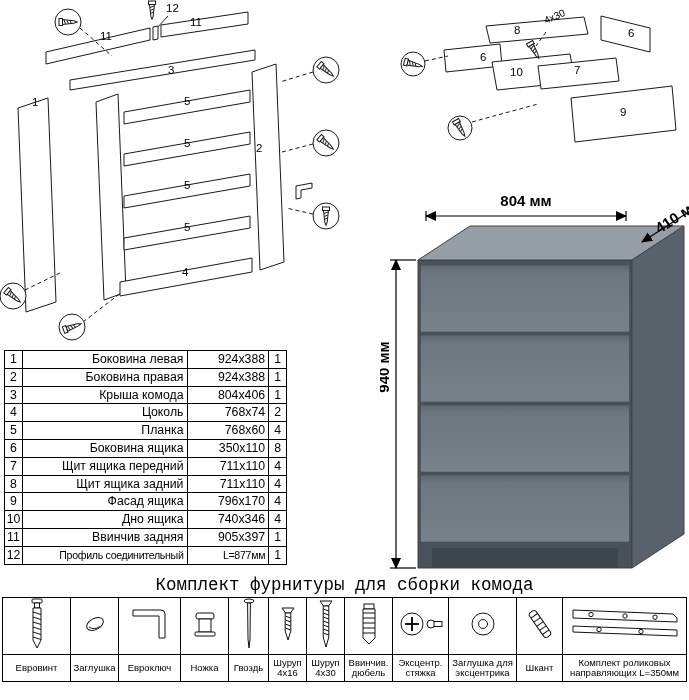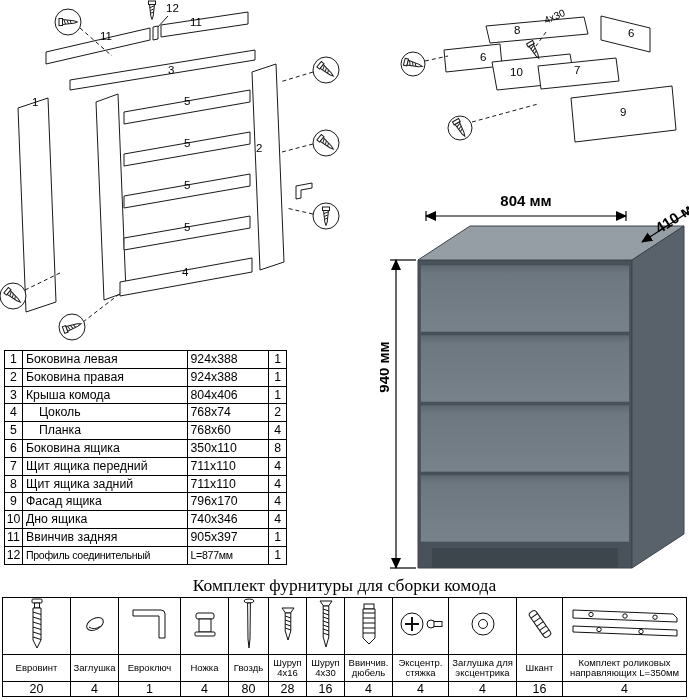--- a/index.html
+++ b/index.html
@@ -12,29 +12,29 @@
   .frame-diag { left:0; top:0; width:345px; height:350px; }
   .drawer-diag { left:388px; top:4px; width:300px; height:192px; }
   .dresser { left:340px; top:192px; width:349px; height:392px;margin-left:40px; }
 
   .parts-table {
     position:absolute; left:4px; top:350px; width:283px;
     border-collapse:collapse; font-size:12.3px;
   }
   .parts-table td { border:1px solid #000; height:17.8px; line-height:1.05; padding:0 3px; white-space:nowrap; overflow:hidden; }
   .parts-table td.num { width:18px; text-align:center; padding:0; }
-  .parts-table td.name { width:165px; text-align:left; }
+  .parts-table td.name { width:165px; text-align:right; }
   .parts-table td.name.indent { padding-left:16px; }
-  .parts-table td.size { width:82px; text-align:left; }
+  .parts-table td.size { width:82px; text-align:right; }
   .parts-table td.qty { width:18px; text-align:center; padding:0; }
   .parts-table tr:last-child td.name, .parts-table tr:last-child td.size { font-size:10.6px; letter-spacing:-0.3px; }
 
   .hw-title {
     position:absolute; left:0; top:575px; width:689px; text-align:center;
-    font-family:Liberation Serif, serif; font-size:17.5px;
+    font-family:Liberation Mono, monospace; font-size:17.5px;
   }
   .hw-table {
     position:absolute; left:2px; top:597px; width:685px;
     border-collapse:collapse; table-layout:fixed;
   }
   .hw-table td { border:1px solid #000; text-align:center; vertical-align:middle; padding:0; }
   .hw-table tr.icon-row td { height:55px; }
   .hw-table tr.name-row td { height:27px; font-size:9.5px; line-height:1.1; padding:1px 2px;text-align:center; }
   .hw-table tr.qty-row td { height:15px; font-size:12.5px; }
 
@@ -388,28 +388,14 @@
         <td>Ножка</td>
         <td>Гвоздь</td>
         <td>Шуруп 4x16</td>
         <td>Шуруп 4x30</td>
         <td>Ввинчив. дюбель</td>
         <td>Эксцентр. стяжка</td>
         <td>Заглушка для эксцентрика</td>
         <td>Шкант</td>
         <td>Комплект роликовых направляющих L=350мм</td>
       </tr>
-    <tr class="qty-row" id="hw-qtys">
-        <td>20</td>
-        <td>4</td>
-        <td>1</td>
-        <td>4</td>
-        <td>80</td>
-        <td>28</td>
-        <td>16</td>
-        <td>4</td>
-        <td>4</td>
-        <td>4</td>
-        <td>16</td>
-        <td>4</td>
-      </tr>
   </tbody>
 </table>
 
 </body></html>

